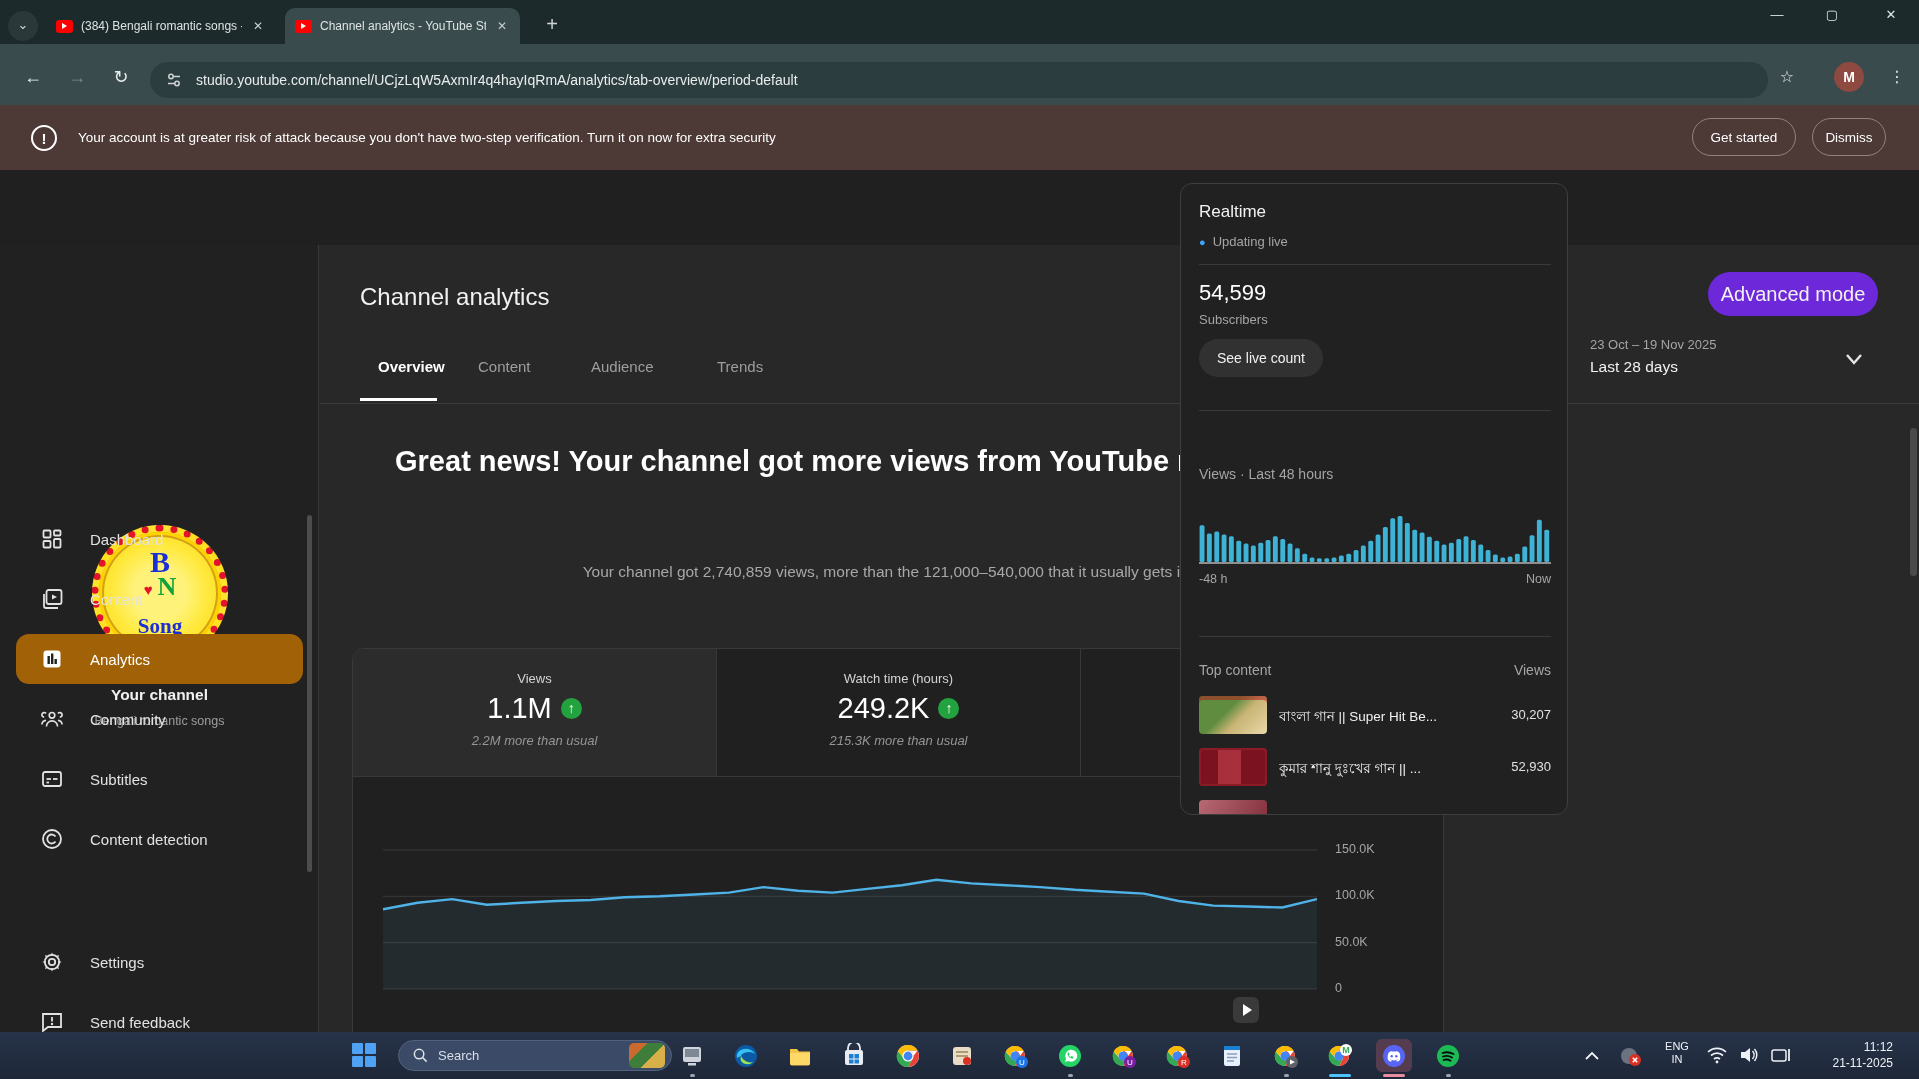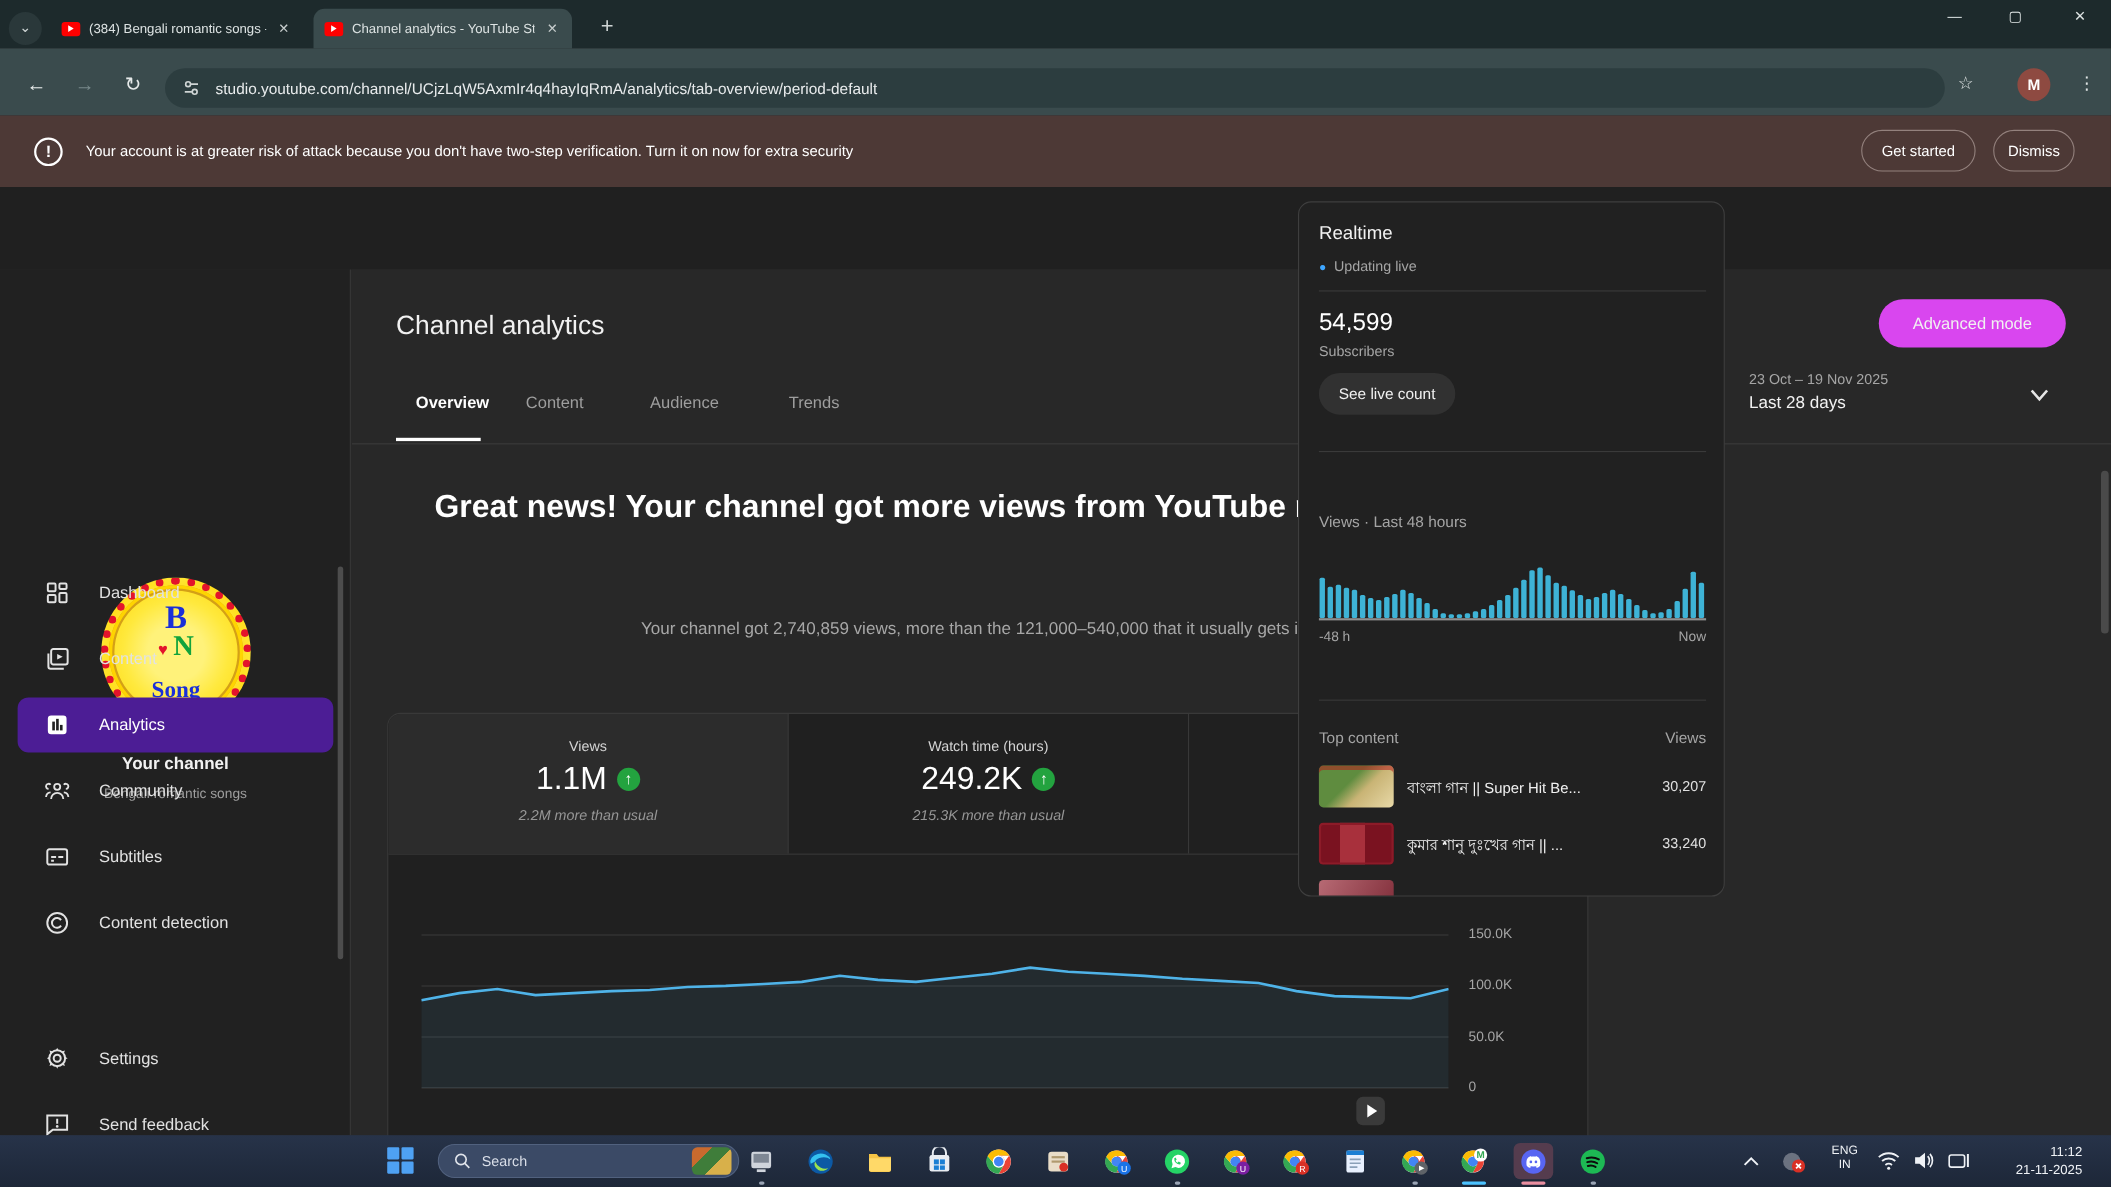--- a/index.html
+++ b/index.html
@@ -48,28 +48,28 @@
   
   #sidebar { left:0; top:245px; width:319px; height:787px; background:#212121; border-right:1px solid #383838; }
   .channel-logo { left:92px; top:280px; width:136px; height:136px; border-radius:50%; background:radial-gradient(circle,#fff27a 0 30%,#ffe93e 55%,#ffd400 100%); border:7px dotted #e3132b; box-shadow:inset 0 0 0 3px #ffd400, inset 0 0 0 5px #d4a017; display:flex; flex-direction:column; align-items:center; justify-content:center; font-family:"Liberation Serif","DejaVu Serif",serif; }
   .cl-b { color:#1a2fd8; font-size:30px; font-weight:bold; line-height:26px; }
   .cl-n { color:#12a33c; font-size:26px; font-weight:bold; line-height:24px; }
   .cl-n::before { content:"♥"; color:#e3132b; font-size:15px; margin-right:5px; }
   .cl-song { color:#1a2fd8; font-size:21px; font-weight:bold; line-height:22px;margin-top:13px; }
   #ch-name { left:0; top:441px; width:319px; text-align:center; color:#f1f1f1; font-size:15.5px; font-weight:bold; }
   #ch-sub { left:0; top:469px; width:319px; text-align:center; color:#9e9e9e; font-size:12.5px; }
   .menu-item { position:absolute; left:16px; width:287px; height:50px; border-radius:10px; display:flex; align-items:center; gap:26px; padding-left:24px; color:#e2e2e2; font-size:15px; }
-  .menu-item.active { background:#4c1d95; color:#fff; }
+  .menu-item.active { background:#a16207; color:#fff;border-radius:13px; }
   .menu-ic { width:24px; height:24px; flex:0 0 auto; display:flex; align-items:center; justify-content:center; }
   .sb-scroll { left:307px; width:5px; border-radius:3px; background:#4d4d4d; }
 
   
   #main { left:320px; top:245px; width:1599px; height:787px; background:#282828; }
   #page-title { left:40px; top:38px; font-size:24px; color:#f1f1f1; }
-  .adv-btn { left:1388px; top:27px; width:170px; height:44px; border-radius:22px; background:#d946ef; color:#f1f1f1; font-size:15px; display:flex; align-items:center; justify-content:center; }
+  .adv-btn { left:1388px; top:27px; width:170px; height:44px; border-radius:22px; background:#6d28d9; color:#f1f1f1; font-size:20px; display:flex; align-items:center; justify-content:center; }
   .an-tab { position:absolute; top:113px; font-size:15px; color:#9e9e9e; }
   .an-tab.active { color:#fff; font-weight:bold; }
   .tab-underline { left:40px; top:153px; width:77px; height:3px; background:#fff; }
   .tabs-divider { left:0; top:158px; width:1599px; height:1px; background:#3b3b3b; }
   #date-range { left:1270px; top:92px; font-size:13px; color:#a5a5a5; }
   #period { left:1270px; top:113px; font-size:15.5px; color:#f1f1f1; }
   #headline { left:30px; top:195px; width:1130px; text-align:center; color:#fff; font-size:29px; font-weight:bold; line-height:42px; }
   #subline { left:30px; top:318px; width:1130px; text-align:center; color:#a7a7a7; font-size:15.5px; }
   #metrics-card { left:32px; top:403px; width:1092px; height:412px; background:#202020; border:1px solid #393939; border-radius:12px; overflow:hidden; }
   .metric-col { position:absolute; top:0; width:364px; height:127px; border-right:1px solid #383838; text-align:center; }
@@ -442,21 +442,21 @@
     <div class="abs rt-pad tc-head">Top content</div>
     <div class="abs rt-pad tc-head" style="text-align:right;">Views</div>
     <div class="tc-row" style="top:512px;">
       <div class="tc-thumb thumb1"></div>
       <div class="tc-title">বাংলা গান || Super Hit Be...</div>
       <div class="tc-views">30,207</div>
     </div>
     <div class="tc-row" style="top:564px;">
       <div class="tc-thumb thumb2"></div>
       <div class="tc-title">কুমার শানু দুঃখের গান || ...</div>
-      <div class="tc-views">33,240</div>
+      <div class="tc-views">52,930</div>
     </div>
     <div class="tc-row" style="top:616px;">
       <div class="tc-thumb thumb3"></div>
     </div>
   </div>
 
   <div class="abs pg-scroll"></div>
 
   <div class="abs" id="taskbar">
     <div class="tb-start">

